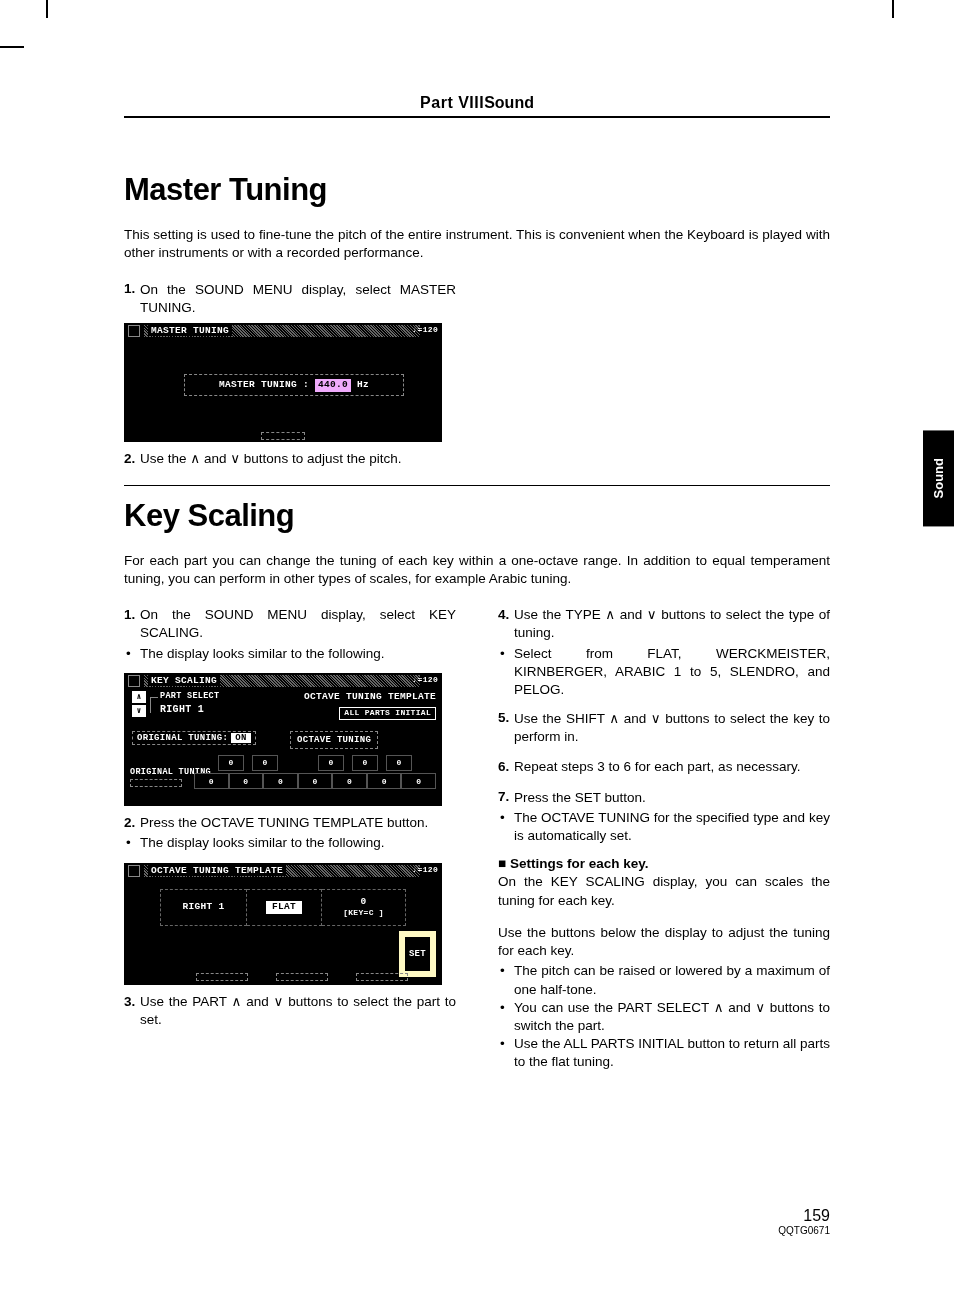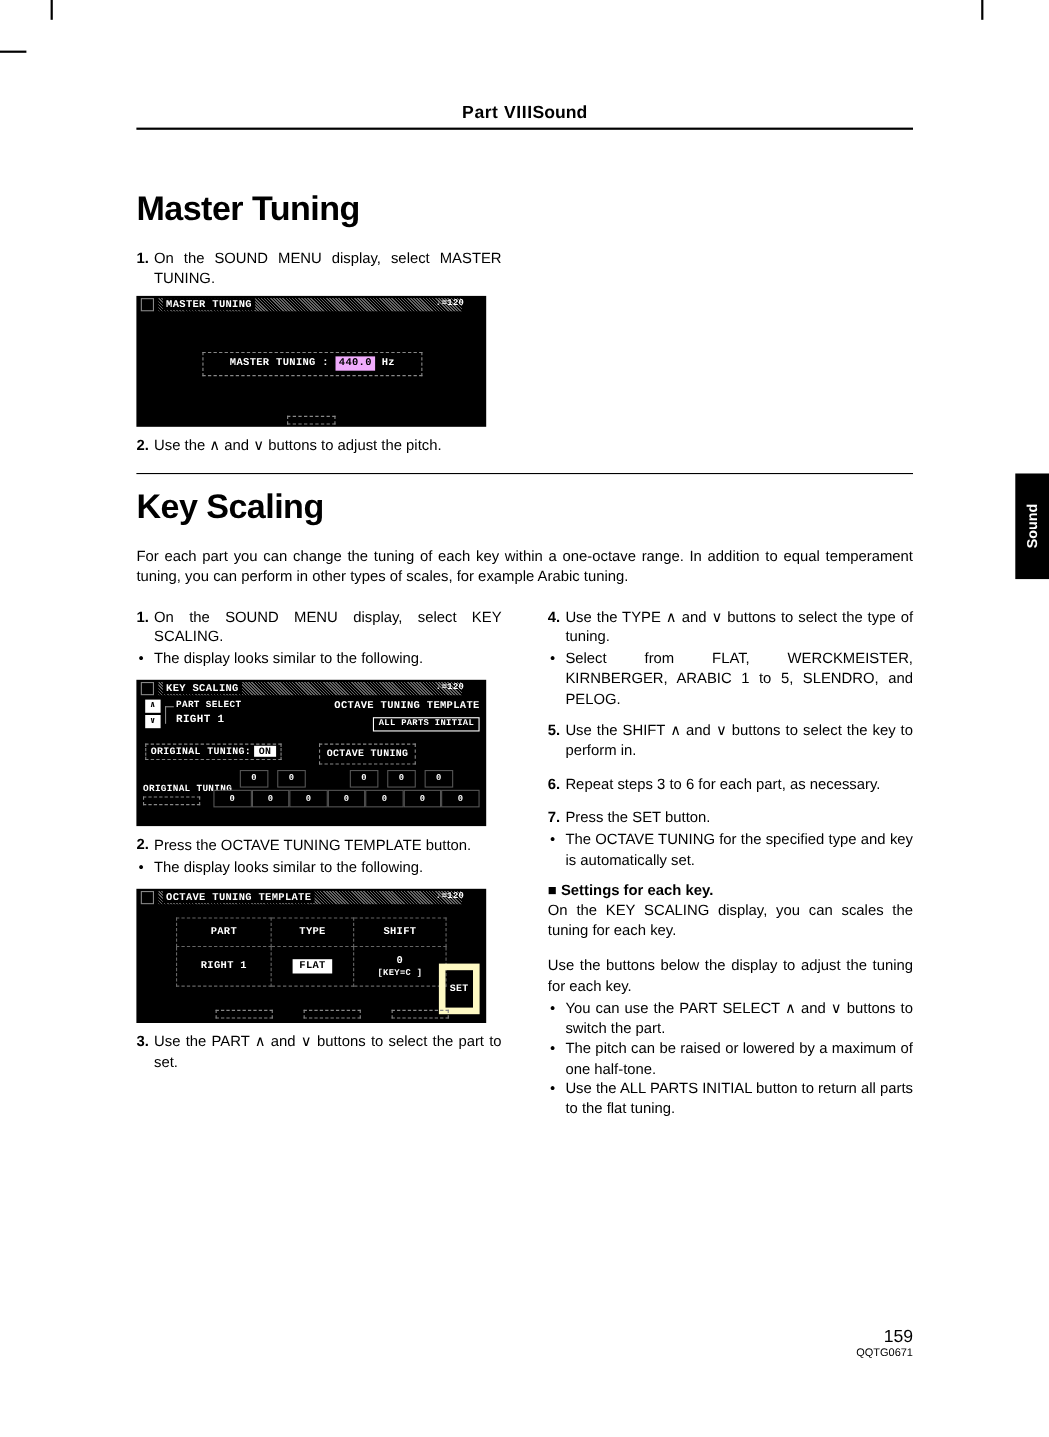--- a/index.html
+++ b/index.html
@@ -64,25 +64,25 @@
     position:relative;
   }
   .lcd1 { width:318px; height:119px; }
   .lcd-title {
     position:absolute; top:2px; left:20px;
     background: repeating-linear-gradient(45deg,#666 0 1px,#000 1px 2px);
     width:276px; height:12px;
     color:#fff; padding-left:4px; line-height:12px;
   }
   .lcd-title-text { background:#000; padding:0 3px; }
-  .lcd-tempo { position:absolute; top:2px; right:20px; font-size:8px; }
+  .lcd-tempo { position:absolute; top:2px; right:4px; font-size:8px; }
   .lcd-icon { position:absolute; top:2px; left:4px; width:12px; height:12px; border:1px solid #888; }
   .mt-box {
     position:absolute; top:51px; left:60px;
-    width:200px; height:22px;
+    width:220px; height:22px;
     border:1px dashed #888;
     display:flex; align-items:center; justify-content:center; gap:6px;
   }
   .mt-val { background:#f0abfc; color:#000; padding:0 3px; }
   .mt-bottom { position:absolute; bottom:2px; left:50%; transform:translateX(-50%);
     width:44px; height:8px; border:1px dashed #888; }
   .lcd2 { width:318px; height:133px; }
   .ks-partselect { position:absolute; top:18px; left:8px; width:14px; height:12px; background:#fff; color:#000; text-align:center; line-height:12px; font-size:8px;}
   .ks-partselect2 { position:absolute; top:32px; left:8px; width:14px; height:12px; background:#fff; color:#000; text-align:center; line-height:12px; font-size:8px;}
   .ks-ps-label { position:absolute; top:18px; left:36px; font-size:8.5px; }
@@ -135,20 +135,21 @@
 <div class="side-tab">Sound</div>
 
 <div class="page">
 
   <div class="header">
     <span class="left">Part VIII</span>
     <span>Sound</span>
   </div>
 
   <h1>Master Tuning</h1>
+  <p class="intro">This setting is used to fine-tune the pitch of the entire instrument. This is convenient when the Keyboard is played with other instruments or with a recorded performance.</p>
 
   <div class="col" style="width:332px;">
     <div>
       <span class="stepnum">1.</span>
       <span class="stepbody justify">On the SOUND MENU display, select MASTER TUNING.</span>
     </div>
 
     <div class="lcd lcd1">
       <div class="lcd-icon"></div>
       <div class="lcd-title"><span class="lcd-title-text">MASTER TUNING</span></div>
@@ -235,25 +236,20 @@
       <ul class="bullets">
           <li>The display looks similar to the following.</li>
         </ul>
 
       <div class="lcd lcd3">
         <div class="lcd-icon"></div>
         <div class="lcd-title"><span class="lcd-title-text">OCTAVE TUNING TEMPLATE</span></div>
         <div class="lcd-tempo">♩=120</div>
         <table class="ott-table">
           <tbody>
-              <tr class="hdr">
-            <td>PART</td>
-            <td>TYPE</td>
-            <td>SHIFT</td>
-          </tr>
           <tr>
             <td>RIGHT 1</td>
             <td><span class="flat">FLAT</span></td>
             <td>
               <div>0</div>
               <div style="font-size:8px;">[KEY=C ]</div>
             </td>
           </tr>
         </tbody>
           </table>
@@ -302,24 +298,24 @@
       </div>
       <ul class="bullets">
           <li>The OCTAVE TUNING for the specified type and key is automatically set.</li>
         </ul>
 
       <p class="subhead sq">Settings for each key.</p>
       <p class="justify">On the KEY SCALING display, you can scales the tuning for each key.</p>
       <div style="height:14px;"></div>
       <p class="justify">Use the buttons below the display to adjust the tuning for each key.</p>
       <ul class="bullets">
+        <li>The pitch can be raised or lowered by a maximum of one half-tone.</li>
         <li>
           <span>You can use the PART SELECT </span><span>∧</span><span> and </span><span>∨</span><span> buttons to switch the part.</span>
         </li>
-        <li>The pitch can be raised or lowered by a maximum of one half-tone.</li>
         <li>Use the ALL PARTS INITIAL button to return all parts to the flat tuning.</li>
       </ul>
     </div>
   </div>
 
 </div>
 
 <div class="footer">
   <div class="pg">159</div>
   <div class="code">QQTG0671</div>

